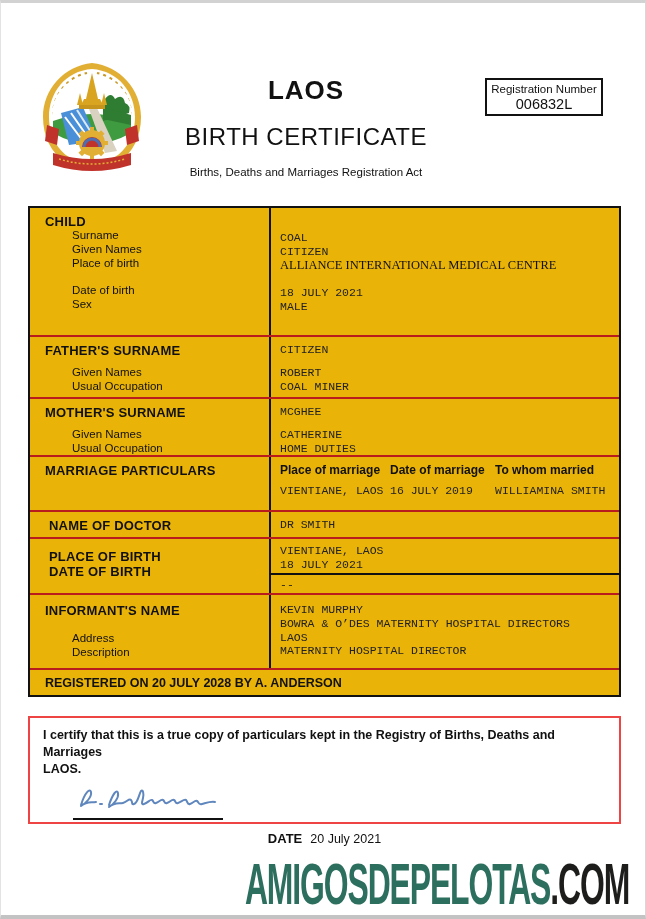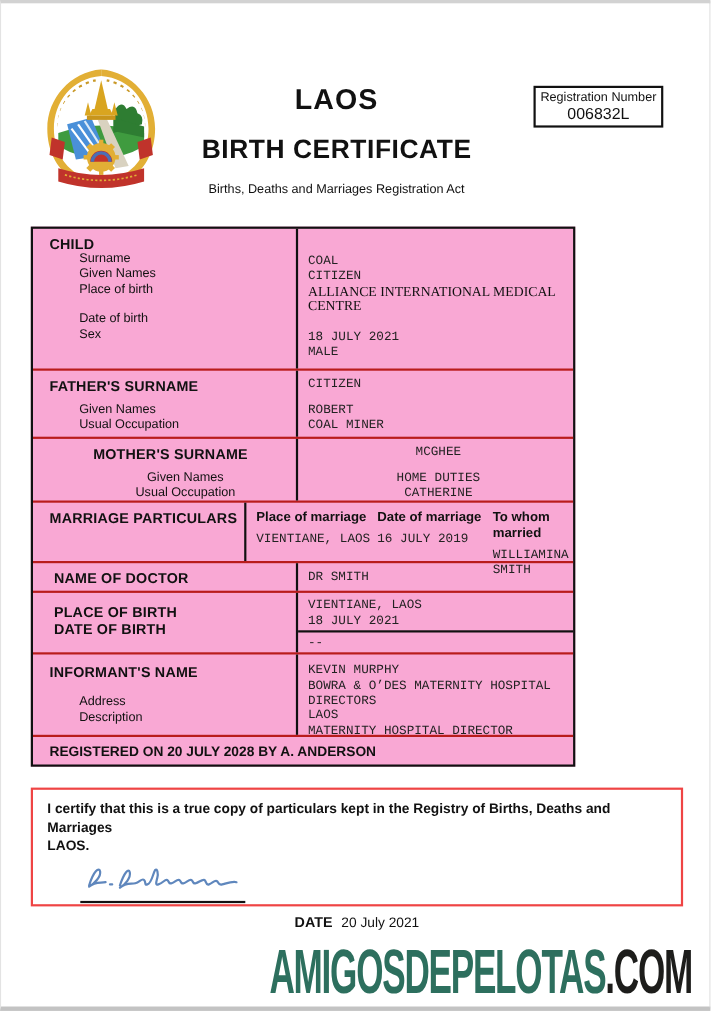--- a/index.html
+++ b/index.html
@@ -8,43 +8,43 @@
     position:relative; width:646px; height:919px; background:#ffffff;
     font-family:"Liberation Sans", sans-serif; color:#111;
     border-left:1px solid #e3e3e3; border-right:1px solid #d7d7d7;
     border-top:3px solid #d2d2d2; border-bottom:4px solid #c3c3c3;
     overflow:hidden;
   }
   
   .emblem { position:absolute; left:38px; top:60px; }
   .titles { position:absolute; left:140px; top:72px; width:330px; text-align:center; }
   .title-1 { font-size:26px; font-weight:bold; letter-spacing:1px; }
-  .title-2 { font-size:24px; font-weight:bold; letter-spacing:0.5px; margin-top:17px; }
+  .title-2 { font-size:24px; font-weight:normal; letter-spacing:0.5px; margin-top:17px; }
   .subtitle { font-size:11.5px; margin-top:15px; color:#111; }
   .reg-box {
     position:absolute; left:484px; top:75px; width:118px; height:38px;
     border:2px solid #111; text-align:center; padding-top:3px;
   }
   .reg-label { font-size:11.5px; }
   .reg-number { font-size:14.5px; margin-top:1px; }
   
-  .cert-table { position:absolute; left:27px; top:203px; width:495px; border:2px solid #111; background:#f9a8d4; }
+  .cert-table { position:absolute; left:27px; top:203px; width:593px; border:2px solid #111; background:#eab308; }
   .row { display:flex; border-top:2px solid #b91c1c; }
   .row:first-child { border-top:none; }
   .cell-l { width:241px; border-right:2px solid #111; padding:6px 4px 0 15px; }
   .cell-r { flex:1; padding:6px 4px 0 9px; }
   .sec-h { font-size:13px; font-weight:bold; letter-spacing:0.2px; }
   .lbl { font-size:11.5px; line-height:13.8px; }
   .lbl-ind { margin-left:27px; }
   .mono { font-family:"Liberation Mono","DejaVu Sans Mono",monospace; font-size:11.5px; line-height:13.8px; color:#222; }
   .serifval { font-family:"Liberation Serif",serif; font-size:12.5px; line-height:13.8px; color:#111; }
   .gap14 { height:14px; } .gap8 { height:8px; } .gap9 { height:9px; }
   .r-child   { height:127px; }
   .r-father  { height:62px; }
-  .r-mother  { height:58px;text-align:center; }
+  .r-mother  { height:58px; }
   .r-marriage{ height:55px; }
   .r-doctor  { height:27px; }
   .r-birth   { height:56px; }
   .r-informant { height:75px; }
   .r-registered { height:27px; padding:6px 4px 0 15px; font-size:12.5px; font-weight:bold; }
   .pad-top-values { padding-top:23px; }
   .m-cols { display:flex; }
   .m-col1 { width:110px; } .m-col2 { width:105px; } .m-col3 { flex:1; }
   .m-head { font-size:12px; font-weight:bold; }
   .m-val { margin-top:7px; }
@@ -183,22 +183,22 @@
         <div class="sec-h">MOTHER'S SURNAME</div>
         <div class="gap8"></div>
         <div class="lbl-ind">
           <div class="lbl">Given Names</div>
           <div class="lbl">Usual Occupation</div>
         </div>
       </div>
       <div class="cell-r">
         <div class="mono">MCGHEE</div>
         <div class="gap9"></div>
+        <div class="mono">CATHERINE</div>
         <div class="mono">HOME DUTIES</div>
-        <div class="mono">CATHERINE</div>
       </div>
     </div>
 
     <div class="row r-marriage">
       <div class="cell-l">
         <div class="sec-h">MARRIAGE PARTICULARS</div>
       </div>
       <div class="cell-r">
         <div class="m-cols">
           <div class="m-col1">

